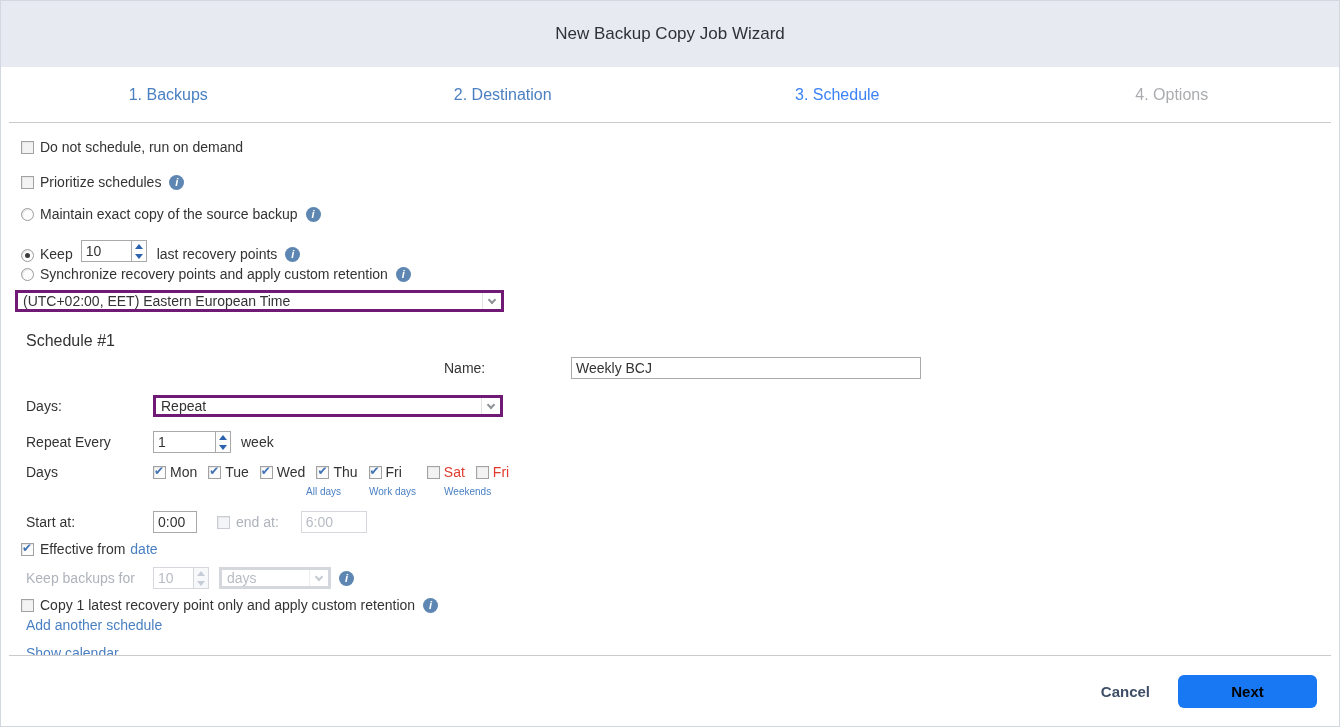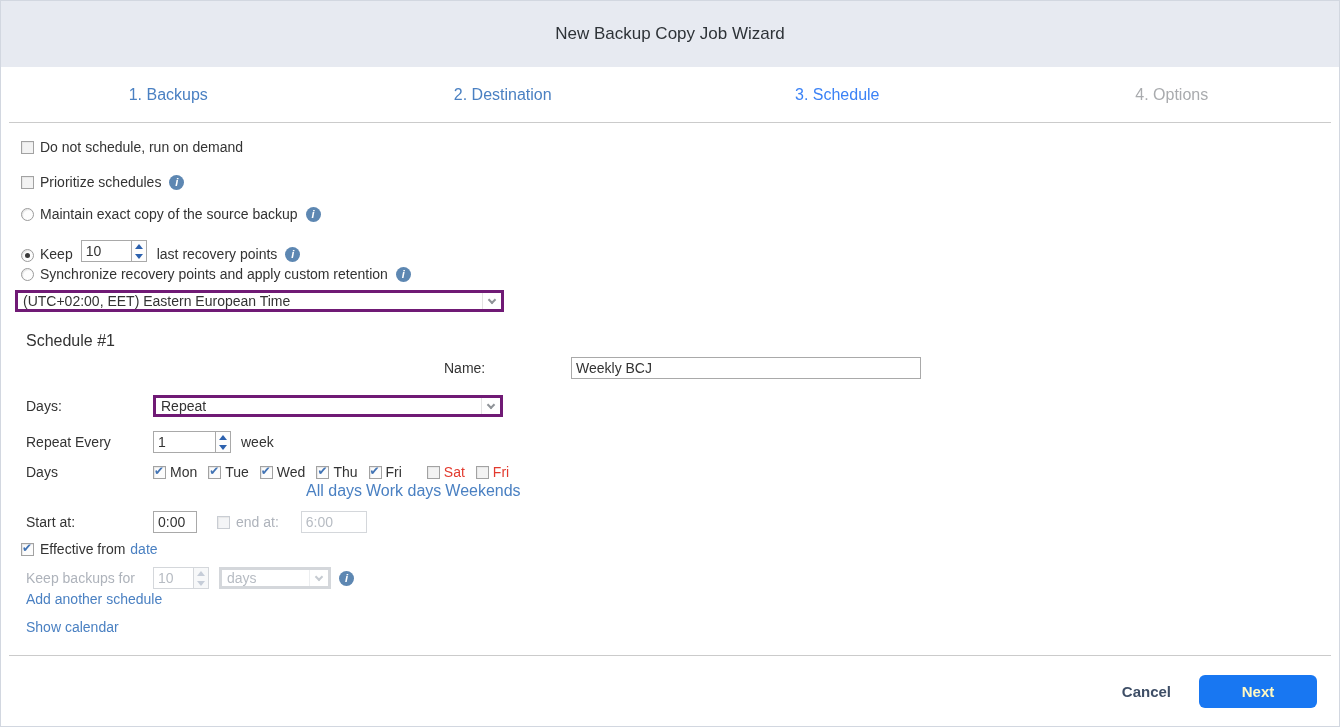--- a/index.html
+++ b/index.html
@@ -78,35 +78,35 @@
 
   .form-label { width:127px; flex:0 0 auto; }
   .w350 { width:350px; }
 
   .day { display:flex; align-items:center; margin-right:11px; }
   .day .lbl { margin-left:4px; }
   .day.gap-l { margin-left:14px; }
 
   .footer { height:71px; display:flex; align-items:center; justify-content:flex-end; padding-right:22px; gap:28px; }
   .cancel { font-size:15px; font-weight:bold; color:#3e4e66; cursor:pointer; }
-  .next { width:118px; height:33px; border:none; border-radius:6px; background:#1877f2; color:#fef9c3;
+  .next { width:139px; height:33px; border:none; border-radius:6px; background:#1877f2; color:#000000;
           font-size:15px; font-weight:bold; font-family:inherit; cursor:pointer; }
 
   
   .m-demand   { margin:14px 0 0 20px; }
   .m-prio     { margin:15px 0 0 20px; }
   .m-radio1   { margin:12px 0 0 20px; }
   .m-radio2   { margin:16px 0 0 20px;align-items:flex-end; }
   .m-radio3   { margin:2px 0 0 20px; }
   .m-tz       { margin:6px 0 0 14px; width:489px; }
   .m-name     { margin:7px 0 16px 25px;justify-content:center; }
   .m-type     { margin:8px 0 0 25px; }
   .m-repeat   { margin:14px 0 0 25px; }
   .m-days     { margin:9px 0 0 25px; }
-  .m-daylinks { margin:0 0 0 305px; height:18px; display:flex; gap:4px; font-size:16px; align-items:center; }
+  .m-daylinks { margin:0 0 0 305px; height:18px; display:flex; gap:28px; font-size:10px; align-items:center; }
   .m-start    { margin:11px 0 0 25px; }
   .m-eff      { margin:6px 0 0 20px; }
   .m-keep     { margin:8px 0 0 25px; }
   .m-copy     { margin:6px 0 0 20px; }
   .m-add      { margin:1px 0 0 25px; height:18px; display:flex; align-items:center; font-size:14px; }
   .m-cal      { margin:10px 0 0 25px; height:18px; display:flex; align-items:center; font-size:14px; }
 </style>
 </head>
 <body>
 
@@ -275,20 +275,25 @@
       </span>
       <div class="select disabled" style="width:112px; margin-left:10px;">
         <span>days</span>
         <span class="sel-arrow">
             <i class="chev"></i>
           </span>
       </div>
       <span class="info"></span>
     </div>
 
+    <div class="row m-copy">
+      <span class="cb"></span>
+      <span class="lbl">Copy 1 latest recovery point only and apply custom retention</span>
+      <span class="info"></span>
+    </div>
 
     <div class="m-add">
       <span class="link-text">Add another schedule</span>
     </div>
 
     <div class="m-cal">
       <span class="link-text">Show calendar</span>
     </div>
 
   </div>

